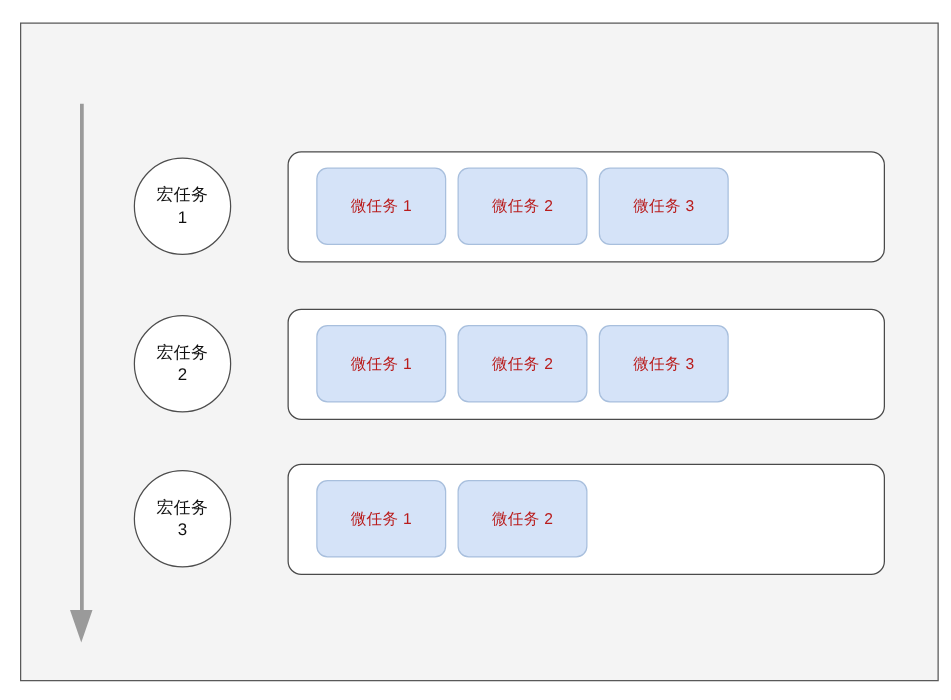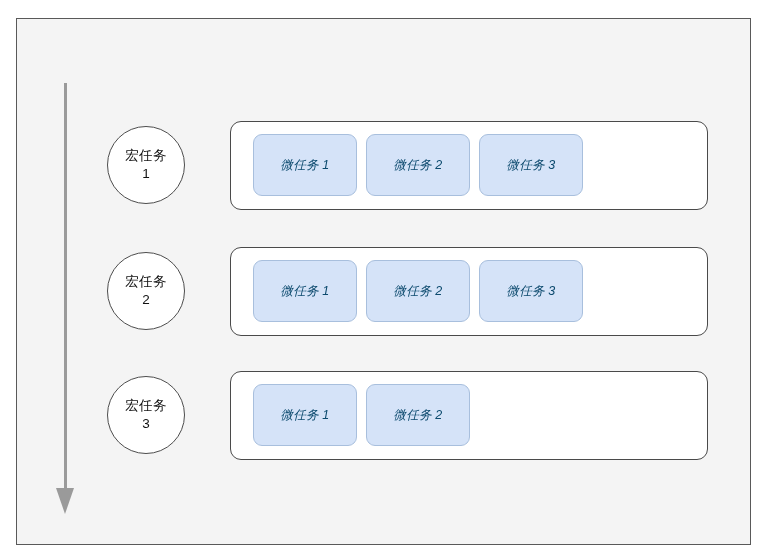--- a/index.html
+++ b/index.html
@@ -108,24 +108,23 @@
     width: 104px;
     height: 62px;
     margin-right: 9px;
     background: #d5e3f8;
     border: 1px solid #a8bfdd;
     border-radius: 9px;
     box-sizing: border-box;
     display: flex;
     align-items: center;
     justify-content: center;
-    color: #0c4a6e;
+    color: #b91c1c;
     font-size: 12.5px;
     letter-spacing: .2px;
-    font-style: italic;
   }
 </style>
 </head>
 <body>
 
 <div id="diagram-frame">
 
   <div id="time-arrow">
     <div class="shaft"></div>
     <div class="head"></div>

